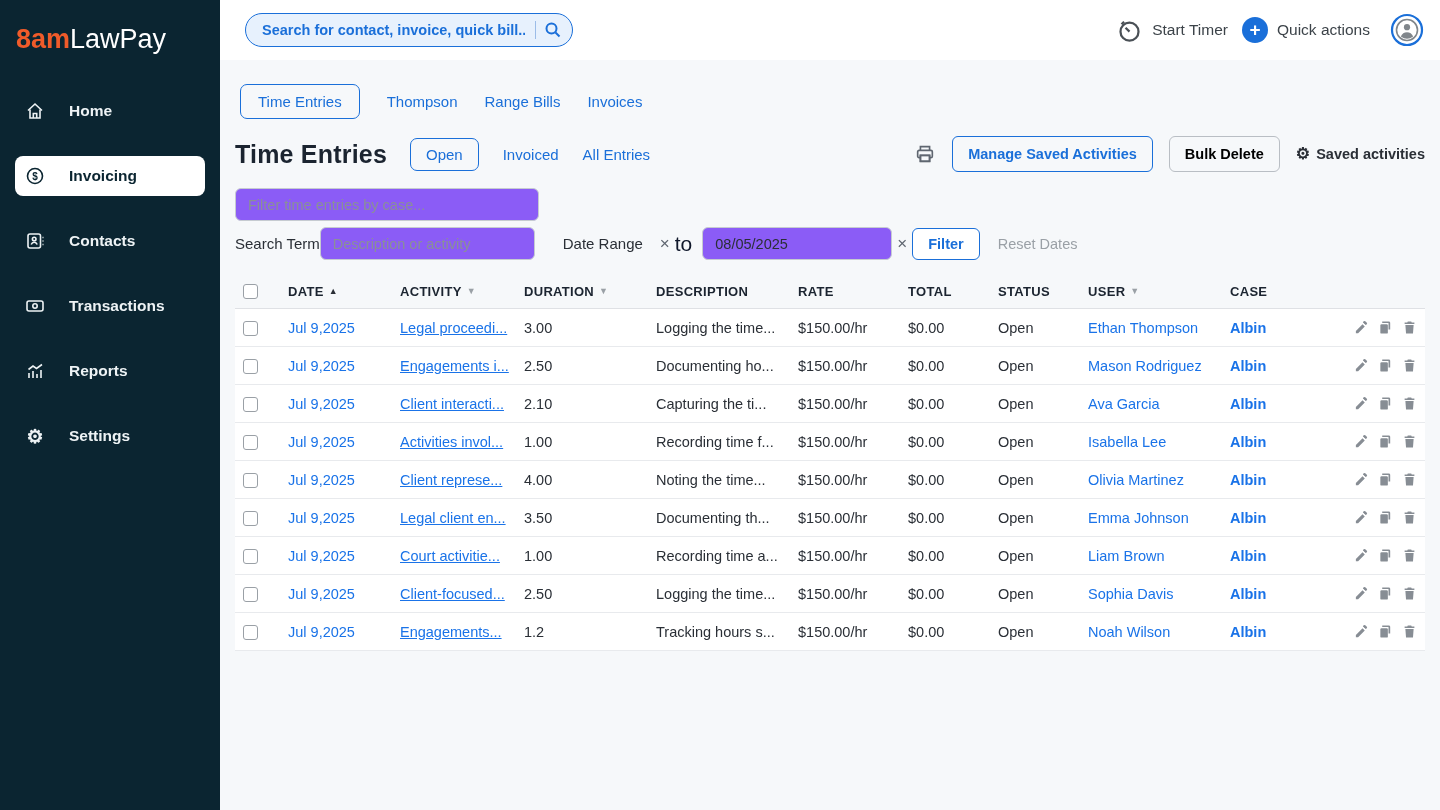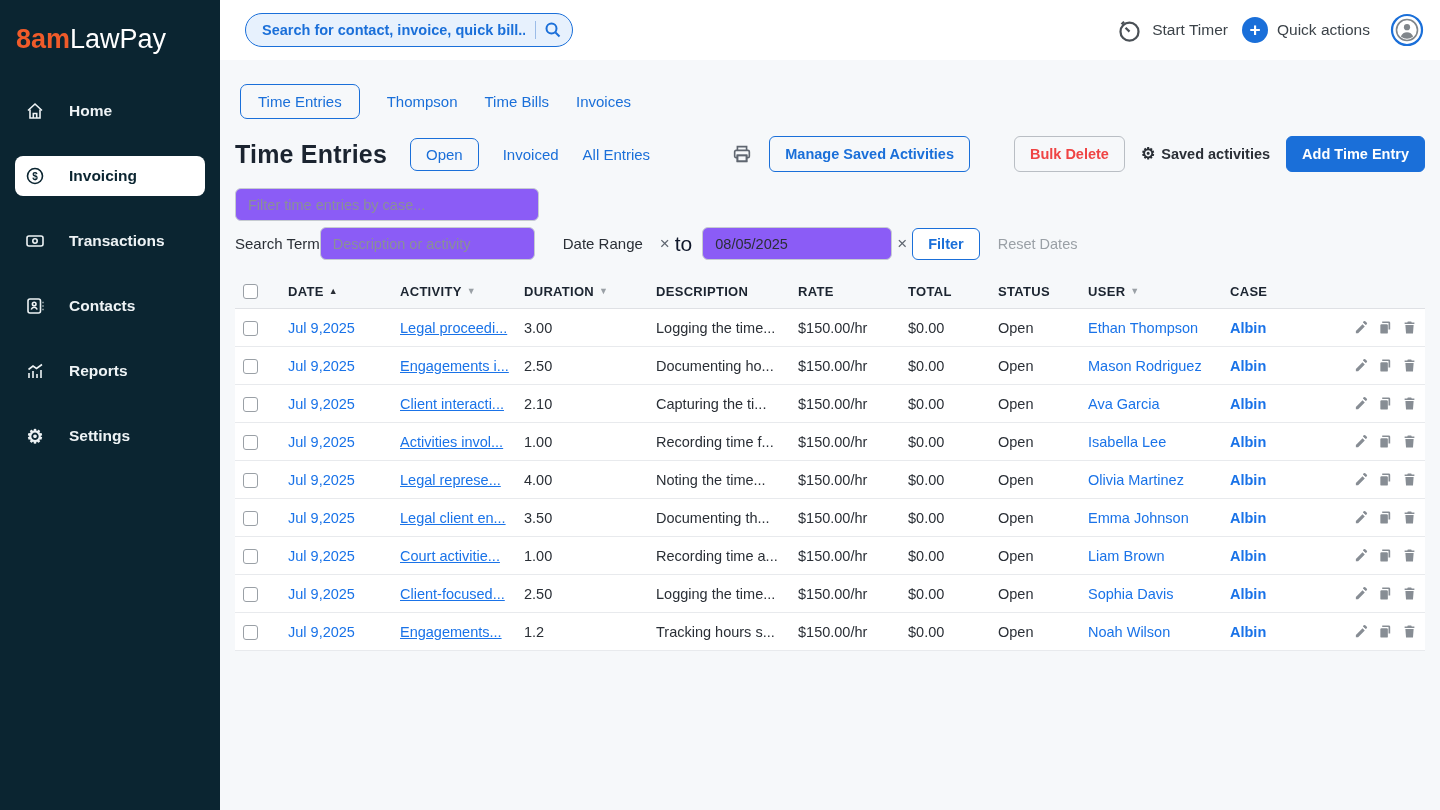--- a/index.html
+++ b/index.html
@@ -69,21 +69,21 @@
   .view-filters { display:flex; align-items:center; gap:24px; margin-left:23px; }
   .vfilter { color:#1a6fd9; font-size:15px; font-weight:500; cursor:pointer; }
   .vfilter.active { border:1.5px solid #1a6fd9; border-radius:7px; padding:7px 15px; }
   .title-actions { margin-left:auto; display:flex; align-items:center; gap:16px; }
   .icon-btn { background:none; border:none; padding:0; cursor:pointer; color:#5f6670; display:flex; }
   .btn {
     font-family:"Liberation Sans", sans-serif; cursor:pointer; border-radius:6px;
     font-size:14.5px; font-weight:700; padding:9px 15px; background:transparent;
   }
   .btn-outline-blue { border:1.5px solid #1a6fd9; color:#1a6fd9; }
-  .btn-outline-gray { border:1px solid #b9bec4; color:#ef4444;margin-left:28px; }
+  .btn-outline-gray { border:1px solid #b9bec4; color:#000000; }
   .btn-primary { border:1.5px solid #1a6fd9; background:#1a6fd9; color:#ffffff; }
   .saved-activities { display:flex; align-items:center; gap:6px; font-size:14.5px; font-weight:700; color:#2a2f36; cursor:pointer; }
 
   
   .case-filter-row { margin-top:16px; }
   input.text-input {
     height:33px; border:1px solid #c6cbd1; border-radius:6px; background:#8b5cf6;
     font-family:"Liberation Sans", sans-serif; font-size:14.5px; color:#2a2f36;
     padding:0 12px; outline:none;
   }
@@ -153,36 +153,36 @@
           <svg viewBox="0 0 20 20" fill="none" stroke="currentColor" stroke-width="1.6">
               <circle cx="10" cy="10" r="7.5"></circle>
               <text x="10" y="13.6" text-anchor="middle" font-size="10" stroke="none" fill="currentColor" font-family="Liberation Sans, sans-serif">$</text>
             </svg>
         </span>
         <span>Invoicing</span>
       </div>
       <div class="nav-item">
         <span class="icn">
           <svg viewBox="0 0 20 20" fill="none" stroke="currentColor" stroke-width="1.6">
-              <rect x="2" y="5" width="16" height="10" rx="2"></rect>
-              <circle cx="10" cy="10" r="2.2"></circle>
-            </svg>
-        </span>
-        <span>Transactions</span>
-      </div>
-      <div class="nav-item">
-        <span class="icn">
-          <svg viewBox="0 0 20 20" fill="none" stroke="currentColor" stroke-width="1.6">
               <rect x="3" y="3" width="12.5" height="14" rx="2"></rect>
               <circle cx="9.2" cy="8" r="1.8"></circle>
               <path d="M6.2 13.5c.6-1.5 1.7-2.2 3-2.2s2.4.7 3 2.2"></path>
               <path d="M17.5 6.5h1M17.5 10h1M17.5 13.5h1"></path>
             </svg>
         </span>
         <span>Contacts</span>
+      </div>
+      <div class="nav-item">
+        <span class="icn">
+          <svg viewBox="0 0 20 20" fill="none" stroke="currentColor" stroke-width="1.6">
+              <rect x="2" y="5" width="16" height="10" rx="2"></rect>
+              <circle cx="10" cy="10" r="2.2"></circle>
+            </svg>
+        </span>
+        <span>Transactions</span>
       </div>
       <div class="nav-item">
         <span class="icn">
           <svg viewBox="0 0 20 20" fill="none" stroke="currentColor" stroke-width="1.6">
               <path d="M4 17v-5M8 17v-7M12 17v-4M16 17v-8"></path>
               <path d="M3.5 8.5 8 5l3.5 2.5L17 3.5"></path>
             </svg>
         </span>
         <span>Reports</span>
       </div>
@@ -229,21 +229,21 @@
           </svg>
         </span>
       </div>
     </header>
 
     <div class="content">
 
       <div class="tabs">
         <span class="tab active">Time Entries</span>
         <span class="tab">Thompson</span>
-        <span class="tab">Time Bills</span>
+        <span class="tab">Range Bills</span>
         <span class="tab">Invoices</span>
       </div>
 
       <div class="title-row">
         <h1 class="page-title">Time Entries</h1>
         <div class="view-filters">
           <span class="vfilter active">Open</span>
           <span class="vfilter">Invoiced</span>
           <span class="vfilter">All Entries</span>
         </div>
@@ -255,21 +255,20 @@
                 <rect x="7" y="13.5" width="10" height="6.5" fill="#f6f8fa"></rect>
                 <rect x="7" y="13.5" width="10" height="6.5"></rect>
               </svg>
           </button>
           <button class="btn btn-outline-blue">Manage Saved Activities</button>
           <button class="btn btn-outline-gray">Bulk Delete</button>
           <span class="saved-activities">
             <span class="gear-glyph" style="font-size:16px;">⚙</span>
             <span>Saved activities</span>
           </span>
-          <button class="btn btn-primary">Add Time Entry</button>
         </div>
       </div>
 
       <div class="case-filter-row">
         <input class="text-input case-input" type="text" placeholder="Filter time entries by case..." style="">
       </div>
       <div class="filter-row2">
         <span class="inline-label st-label">Search Term</span>
         <input class="text-input desc-input" type="text" placeholder="Description or activity" style="">
         <span class="inline-label dr-label">Date Range</span>
@@ -443,21 +442,21 @@
                       <path d="M6.2 1.5h3.6l.6 1.1h2.8v1.6H2.8V2.6h2.8l.6-1.1zM3.6 5.4h8.8l-.7 9.1H4.3l-.7-9.1z"></path>
                     </svg>
         </button>
       </span>
     </td>
   </tr>
 
   <tr>
     <td><input type="checkbox" style=""></td>
     <td><a class="link">Jul 9,2025</a></td>
-    <td><a class="link activity">Legal represe...</a></td>
+    <td><a class="link activity">Client represe...</a></td>
     <td>4.00</td>
     <td>Noting the time...</td>
     <td>$150.00/hr</td>
     <td>$0.00</td>
     <td>Open</td>
     <td><a class="link">Olivia Martinez</a></td>
     <td><a class="link case">Albin</a></td>
     <td>
       <span class="row-actions">
         <button class="icon-btn">

